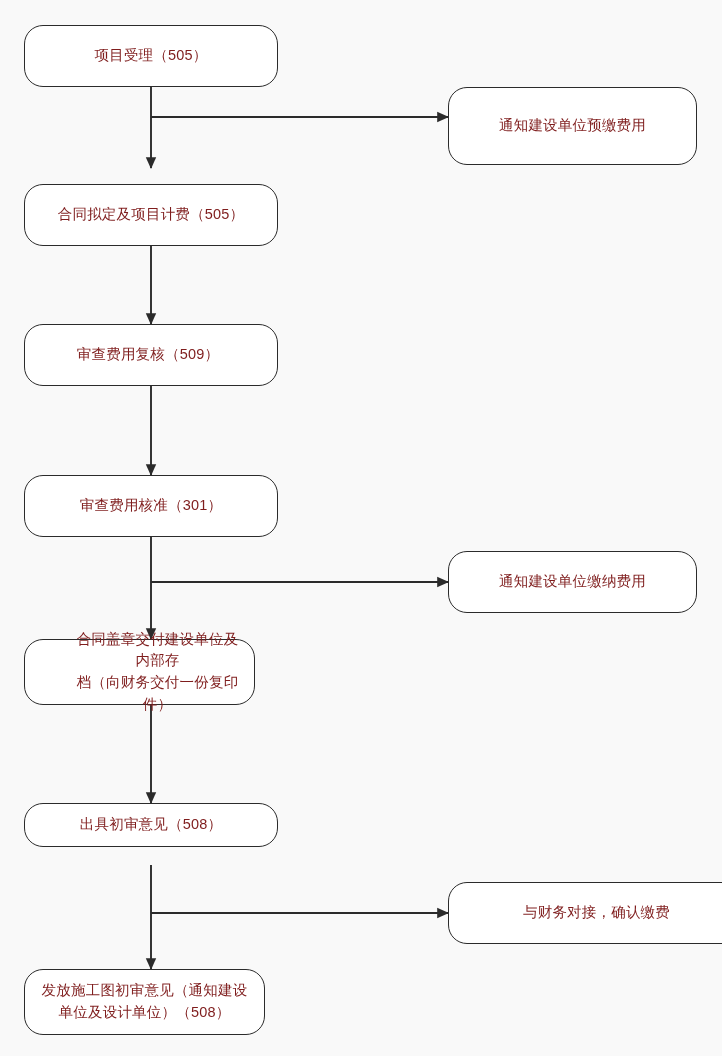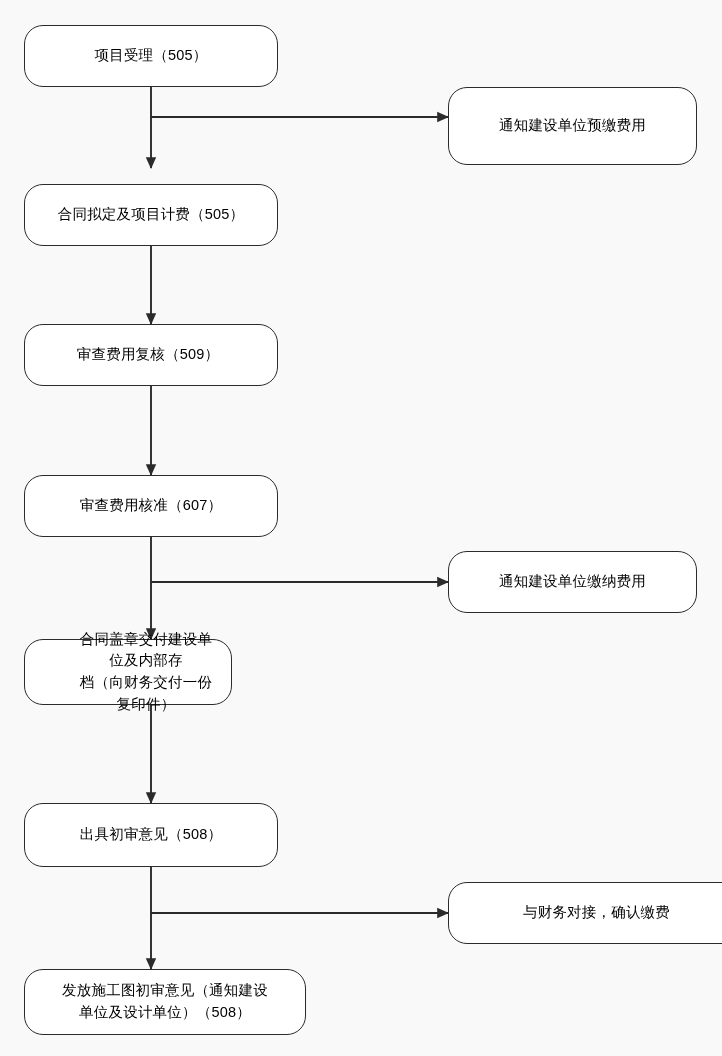--- a/index.html
+++ b/index.html
@@ -28,21 +28,21 @@
   .node {
     position: absolute;
     box-sizing: border-box;
     background: #ffffff;
     border: 1.6px solid #2b2b2b;
     border-radius: 19px;
     display: flex;
     align-items: center;
     justify-content: center;
     text-align: center;
-    color: #000000;
+    color: #7f1d1d;
     font-size: 14.5px;
     line-height: 1.5;
     letter-spacing: 0.2px;
     padding: 0 12px;
     z-index: 2;
   }
   .node-label {
     display: block;
     white-space: pre-line;
   }
@@ -77,30 +77,30 @@
       <div class="node" style="left: 24px; top: 25px; width: 254px; height: 62px;">
         <span class="node-label">项目受理（505）</span>
       </div>
       <div class="node" style="left: 24px; top: 168px; width: 254px; height: 62px; margin-top: 16px;">
         <span class="node-label">合同拟定及项目计费（505）</span>
       </div>
       <div class="node" style="left: 24px; top: 324px; width: 254px; height: 62px; padding-left: 6px;">
         <span class="node-label">审查费用复核（509）</span>
       </div>
       <div class="node" style="left: 24px; top: 475px; width: 254px; height: 62px;">
-        <span class="node-label">审查费用核准（607）</span>
+        <span class="node-label">审查费用核准（301）</span>
       </div>
-      <div class="node" style="left: 24px; top: 639px; width: 208px; height: 66px; padding-left: 48px;">
+      <div class="node" style="left: 24px; top: 639px; width: 231px; height: 66px; padding-left: 48px;">
         <span class="node-label">合同盖章交付建设单位及内部存
 档（向财务交付一份复印件）</span>
       </div>
-      <div class="node" style="left: 24px; top: 803px; width: 254px; height: 64px;">
+      <div class="node" style="left: 24px; top: 803px; width: 254px; height: 44px;">
         <span class="node-label">出具初审意见（508）</span>
       </div>
-      <div class="node" style="left: 24px; top: 969px; width: 282px; height: 66px;">
+      <div class="node" style="left: 24px; top: 969px; width: 241px; height: 66px;">
         <span class="node-label">发放施工图初审意见（通知建设
 单位及设计单位）（508）</span>
       </div>
     </div>
   <div id="side-nodes">
       <div class="node" style="left: 448px; top: 87px; width: 249px; height: 78px;">
         <span class="node-label">通知建设单位预缴费用</span>
       </div>
       <div class="node" style="left: 448px; top: 551px; width: 249px; height: 62px; align-items: center;">
         <span class="node-label">通知建设单位缴纳费用</span>

